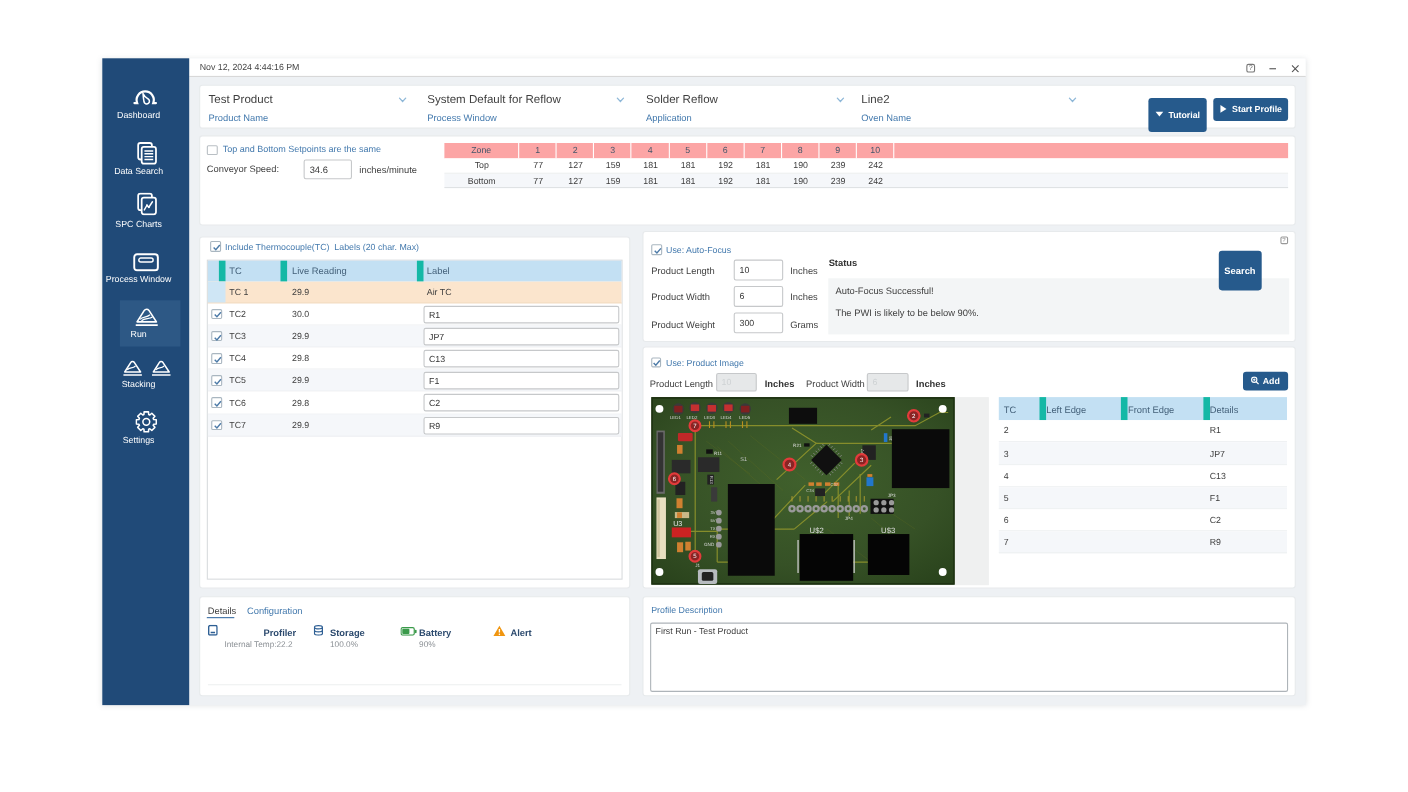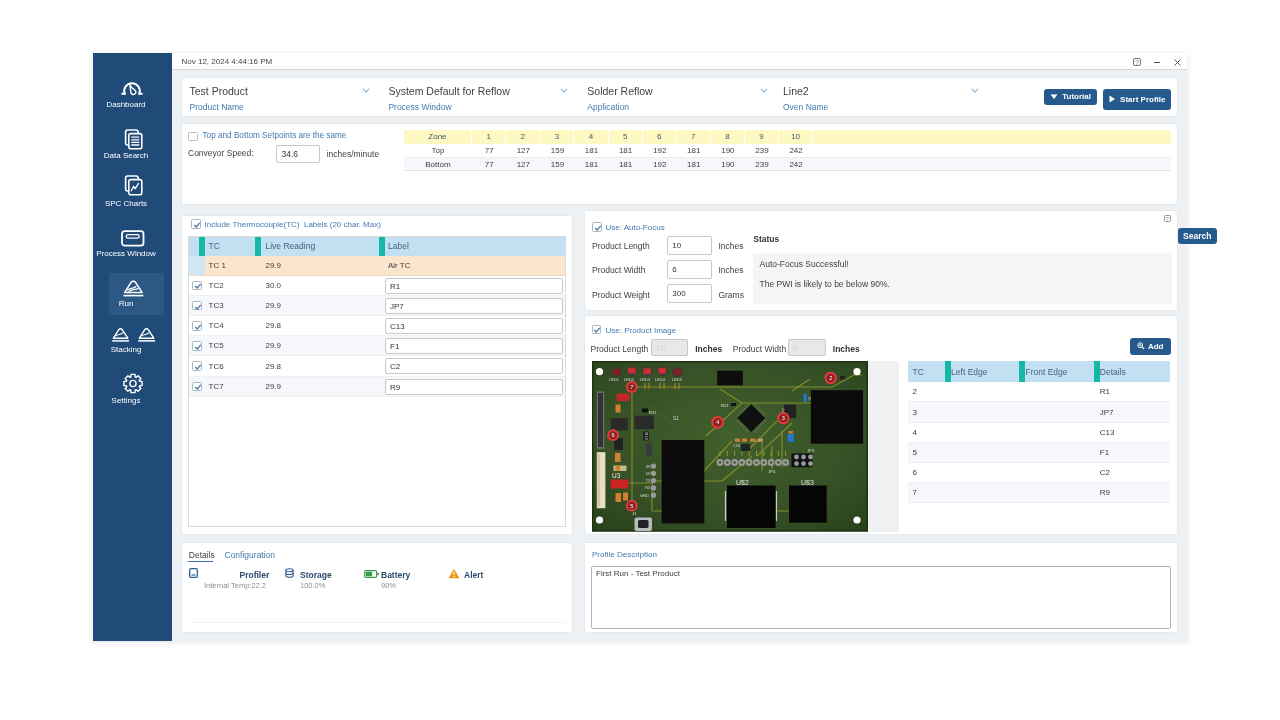--- a/index.html
+++ b/index.html
@@ -108,40 +108,40 @@
   <div class="abs dk" style="left:494.3px;top:31.8px;font-size:10.5px;">Solder Reflow</div>
   <div class="abs blue" style="left:494.3px;top:48.6px;font-size:8.5px;">Application</div>
   <svg class="chev" style="left:666.5px;top:35px;" viewBox="0 0 8 6">
       <path d="M1.2,1.2 L4,4.2 L6.8,1.2" fill="none" stroke="#8fb8d8" stroke-width="1.2" stroke-linecap="round"></path>
     </svg>
   <div class="abs dk" style="left:690px;top:31.8px;font-size:10.5px;">Line2</div>
   <div class="abs blue" style="left:690px;top:48.6px;font-size:8.5px;">Oven Name</div>
   <svg class="chev" style="left:877.5px;top:35px;" viewBox="0 0 8 6">
       <path d="M1.2,1.2 L4,4.2 L6.8,1.2" fill="none" stroke="#8fb8d8" stroke-width="1.2" stroke-linecap="round"></path>
     </svg>
-  <div class="btn" style="left:950.7px;top:35.7px;width:53.3px;height:16px;">
+  <div class="btn" style="left:950.7px;top:35.7px;width:53.3px;height:31px;">
     <svg width="8" height="5.5" viewBox="0 0 8 5.5" style="margin-right:4.5px;">
         <path d="M0.5,0.5 L7.5,0.5 L4,5 Z" fill="#fff"></path>
       </svg>Tutorial
   </div>
   <div class="btn" style="left:1010.4px;top:35.7px;width:67.8px;height:21px;">
     <svg width="6.5" height="8" viewBox="0 0 6.5 8" style="margin-right:4.5px;">
         <path d="M0.5,0.5 L6,4 L0.5,7.5 Z" fill="#fff"></path>
       </svg>Start Profile
   </div>
 
   <div class="card" style="left:87.7px;top:70.3px;width:997px;height:81.3px;"></div>
   <div class="abs" style="left:95px;top:78.6px;width:9.5px;height:9.5px;background:#fff;border:1px solid #b9bfc4;border-radius:1.5px;"></div>
   <div class="abs blue" style="left:109.5px;top:77.8px;font-size:8.2px;">Top and Bottom Setpoints are the same</div>
   <div class="abs dk" style="left:95px;top:95.4px;font-size:8.5px;">Conveyor Speed:</div>
   <div class="ipt" style="left:183px;top:91.8px;width:44px;height:18.4px;line-height:17px;padding-left:4.5px;font-size:8.5px;">34.6</div>
   <div class="abs dk" style="left:233.7px;top:96.3px;font-size:8.5px;">inches/minute</div>
 
   <div class="abs" style="left:310.7px;top:77px;width:767.3px;">
-    <div style="display:flex;height:13.5px;background:#fef9c3;">
+    <div style="display:flex;height:13.5px;background:#fca5a5;">
       <div style="width:68.5px;border-right:1px solid #fff;text-align:center;line-height:13.5px;font-size:8px;color:#44566a;">Zone</div>
       <div style="width:34.1px;border-right:1px solid #fff;text-align:center;line-height:13.5px;font-size:8px;color:#44566a;">1</div>
       <div style="width:34.1px;border-right:1px solid #fff;text-align:center;line-height:13.5px;font-size:8px;color:#44566a;">2</div>
       <div style="width:34.1px;border-right:1px solid #fff;text-align:center;line-height:13.5px;font-size:8px;color:#44566a;">3</div>
       <div style="width:34.1px;border-right:1px solid #fff;text-align:center;line-height:13.5px;font-size:8px;color:#44566a;">4</div>
       <div style="width:34.1px;border-right:1px solid #fff;text-align:center;line-height:13.5px;font-size:8px;color:#44566a;">5</div>
       <div style="width:34.1px;border-right:1px solid #fff;text-align:center;line-height:13.5px;font-size:8px;color:#44566a;">6</div>
       <div style="width:34.1px;border-right:1px solid #fff;text-align:center;line-height:13.5px;font-size:8px;color:#44566a;">7</div>
       <div style="width:34.1px;border-right:1px solid #fff;text-align:center;line-height:13.5px;font-size:8px;color:#44566a;">8</div>
       <div style="width:34.1px;border-right:1px solid #fff;text-align:center;line-height:13.5px;font-size:8px;color:#44566a;">9</div>
@@ -298,21 +298,21 @@
   <div class="abs dk" style="left:499px;top:212.2px;font-size:8.5px;">Product Width</div>
   <div class="ipt" style="left:574.3px;top:207px;width:44.6px;height:19px;line-height:18px;padding-left:4px;">6</div>
   <div class="abs dk" style="left:625.4px;top:212.2px;font-size:8.5px;">Inches</div>
   <div class="abs dk" style="left:499px;top:236.6px;font-size:8.5px;">Product Weight</div>
   <div class="ipt" style="left:574.3px;top:231.4px;width:44.6px;height:19px;line-height:18px;padding-left:4px;">300</div>
   <div class="abs dk" style="left:625.4px;top:236.6px;font-size:8.5px;">Grams</div>
   <div class="abs" style="left:660.3px;top:181px;font-size:8.5px;font-weight:bold;color:#333;">Status</div>
   <div class="abs" style="left:660.3px;top:199.8px;width:418.8px;height:51.6px;background:#f3f5f6;"></div>
   <div class="abs dk" style="left:666.5px;top:206px;font-size:8.5px;">Auto-Focus Successful!</div>
   <div class="abs dk" style="left:666.5px;top:225.5px;font-size:8.5px;">The PWI is likely to be below 90%.</div>
-  <div class="btn" style="left:1085px;top:175.2px;width:38.5px;height:16px;font-size:8.5px;">Search</div>
+  <div class="btn" style="left:1015px;top:175.2px;width:38.5px;height:36px;font-size:8.5px;">Search</div>
 
   <div class="card" style="left:490.6px;top:262px;width:594.4px;height:220px;"></div>
   <div class="cbc" style="left:498.7px;top:271.6px;">
       <svg width="8" height="8" viewBox="0 0 8 8" style="margin:0.5px;">
         <path d="M1.2,4 L3.2,6 L6.8,1.8" fill="none" stroke="#4d7ba8" stroke-width="1.3"></path>
       </svg>
     </div>
   <div class="abs blue" style="left:512.5px;top:272.8px;font-size:8px;">Use: Product Image</div>
   <div class="abs dk" style="left:497.6px;top:290.7px;font-size:8.5px;">Product Length</div>
   <div class="ipt" style="left:558px;top:285.6px;width:37.2px;height:17.2px;line-height:16px;padding-left:4px;background:#e6e8e9;color:#ced2d4;">10</div>

